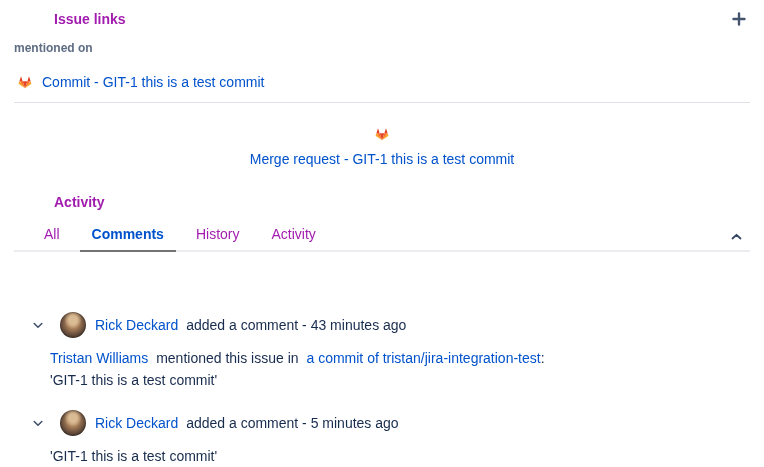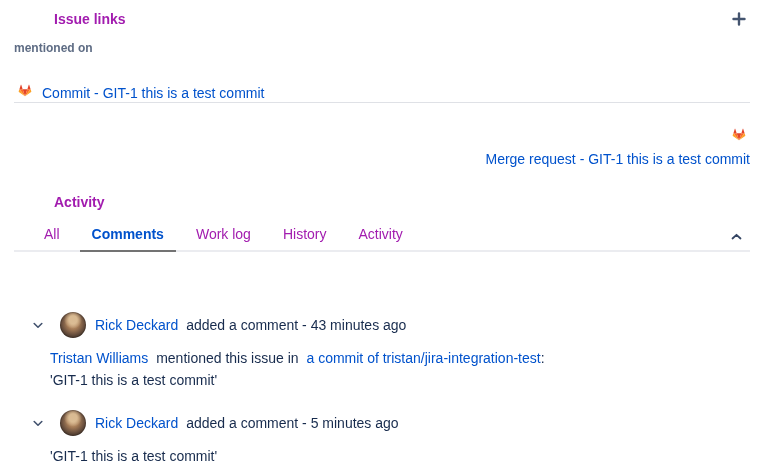--- a/index.html
+++ b/index.html
@@ -24,21 +24,21 @@
     width:22px; height:22px;
     display:flex; align-items:center; justify-content:center;
     background:none; border:none; cursor:pointer;
   }
   .group-label {
     position:absolute; left:14px; top:41px;
     font-size:12px; font-weight:700; color:#5E6C84;
   }
   .link-row {
     position:absolute; left:14px; right:14px; height:38px;
-    display:flex; align-items:flex-end; gap:6px;
+    display:flex; align-items:center; gap:6px;
   }
   #link-row-commit { top:63px; }
   #link-row-mr { top:124px;flex-direction:column; }
   .gitlab-icon { width:22px; height:21px; flex:0 0 auto; display:flex; align-items:center; }
   .issue-link {
     font-size:14px; color:#0052CC; text-decoration:none; cursor:pointer;
   }
   .divider {
     position:absolute; left:14px; right:14px; height:1px;
     background:#DFE1E6;
@@ -155,21 +155,20 @@
       </svg>
     </span>
     <a class="issue-link">Merge request - GIT-1 this is a test commit</a>
   </div>
 
   <h2 class="section-title" id="activity-title">Activity</h2>
 
   <div class="tabstrip">
     <button class="tab">All</button>
     <button class="tab selected">Comments</button>
-    <button class="tab">Work log</button>
     <button class="tab">History</button>
     <button class="tab">Activity</button>
     <button class="collapse-btn">
       <span style="display:flex">
         <svg width="11" height="7" viewBox="0 0 11 7">
             <path d="M1.5 5.5 5.5 1.8 9.5 5.5" stroke="#344563" stroke-width="1.8" fill="none" stroke-linecap="round" stroke-linejoin="round"></path>
           </svg>
       </span>
     </button>
   </div>

